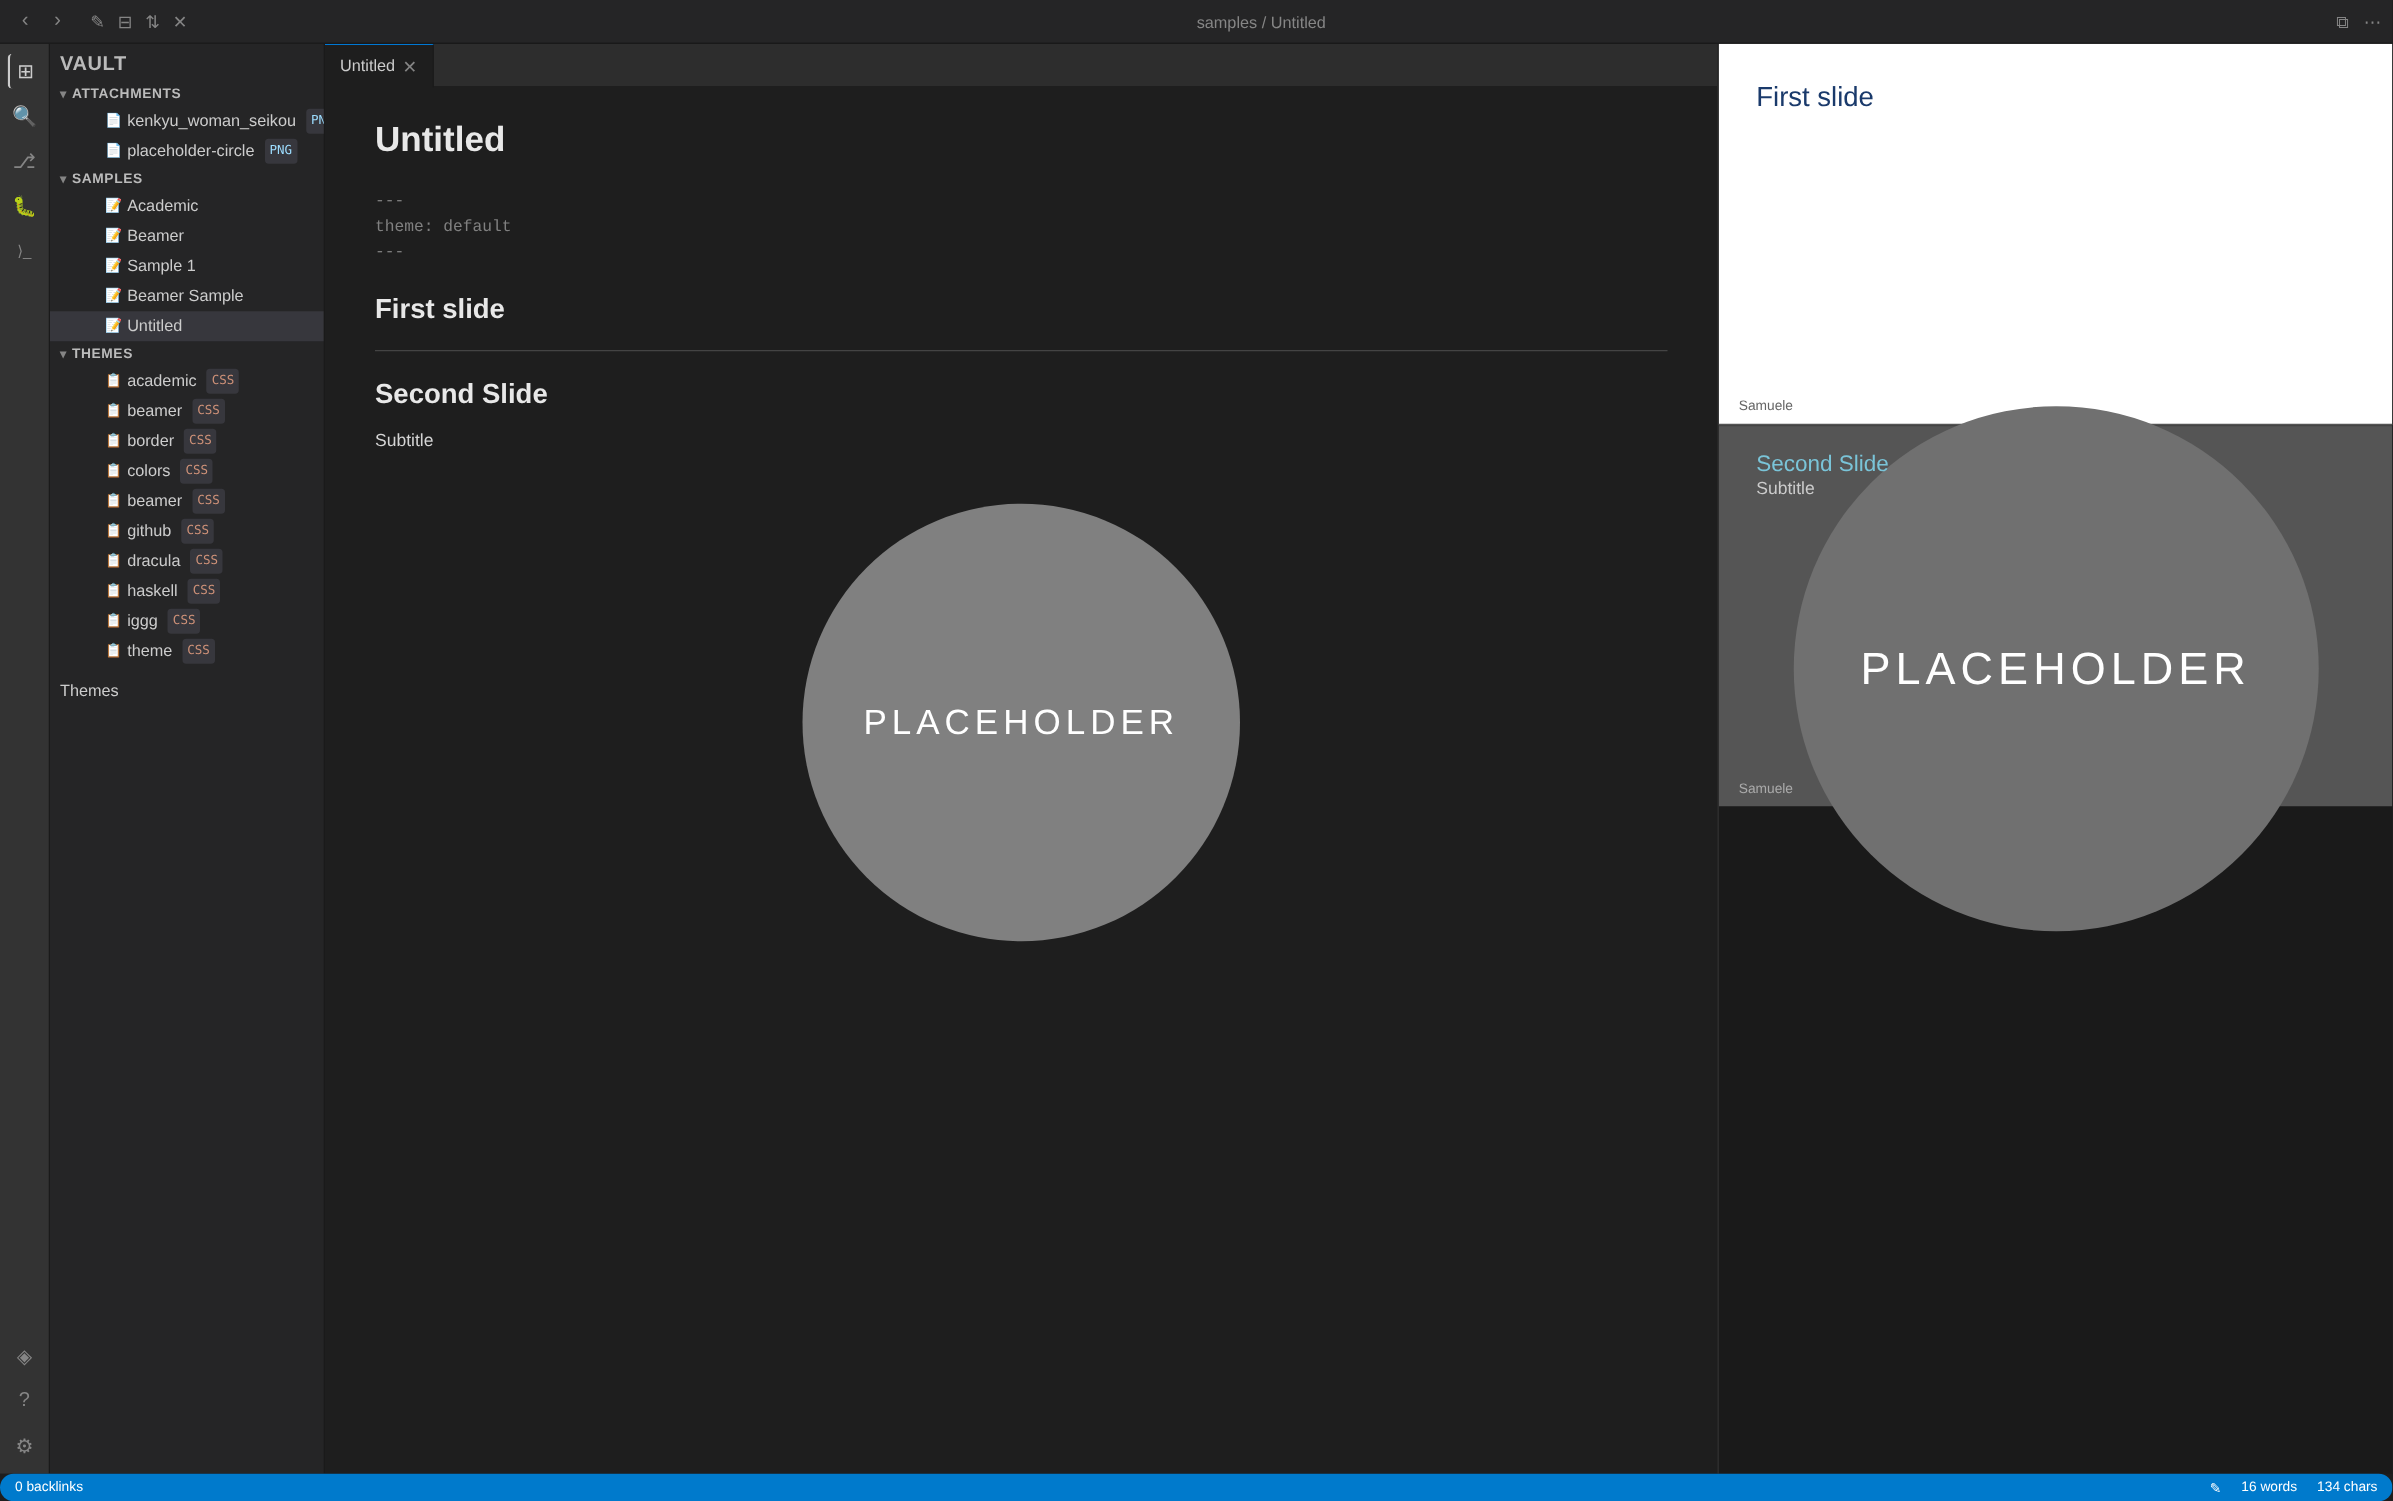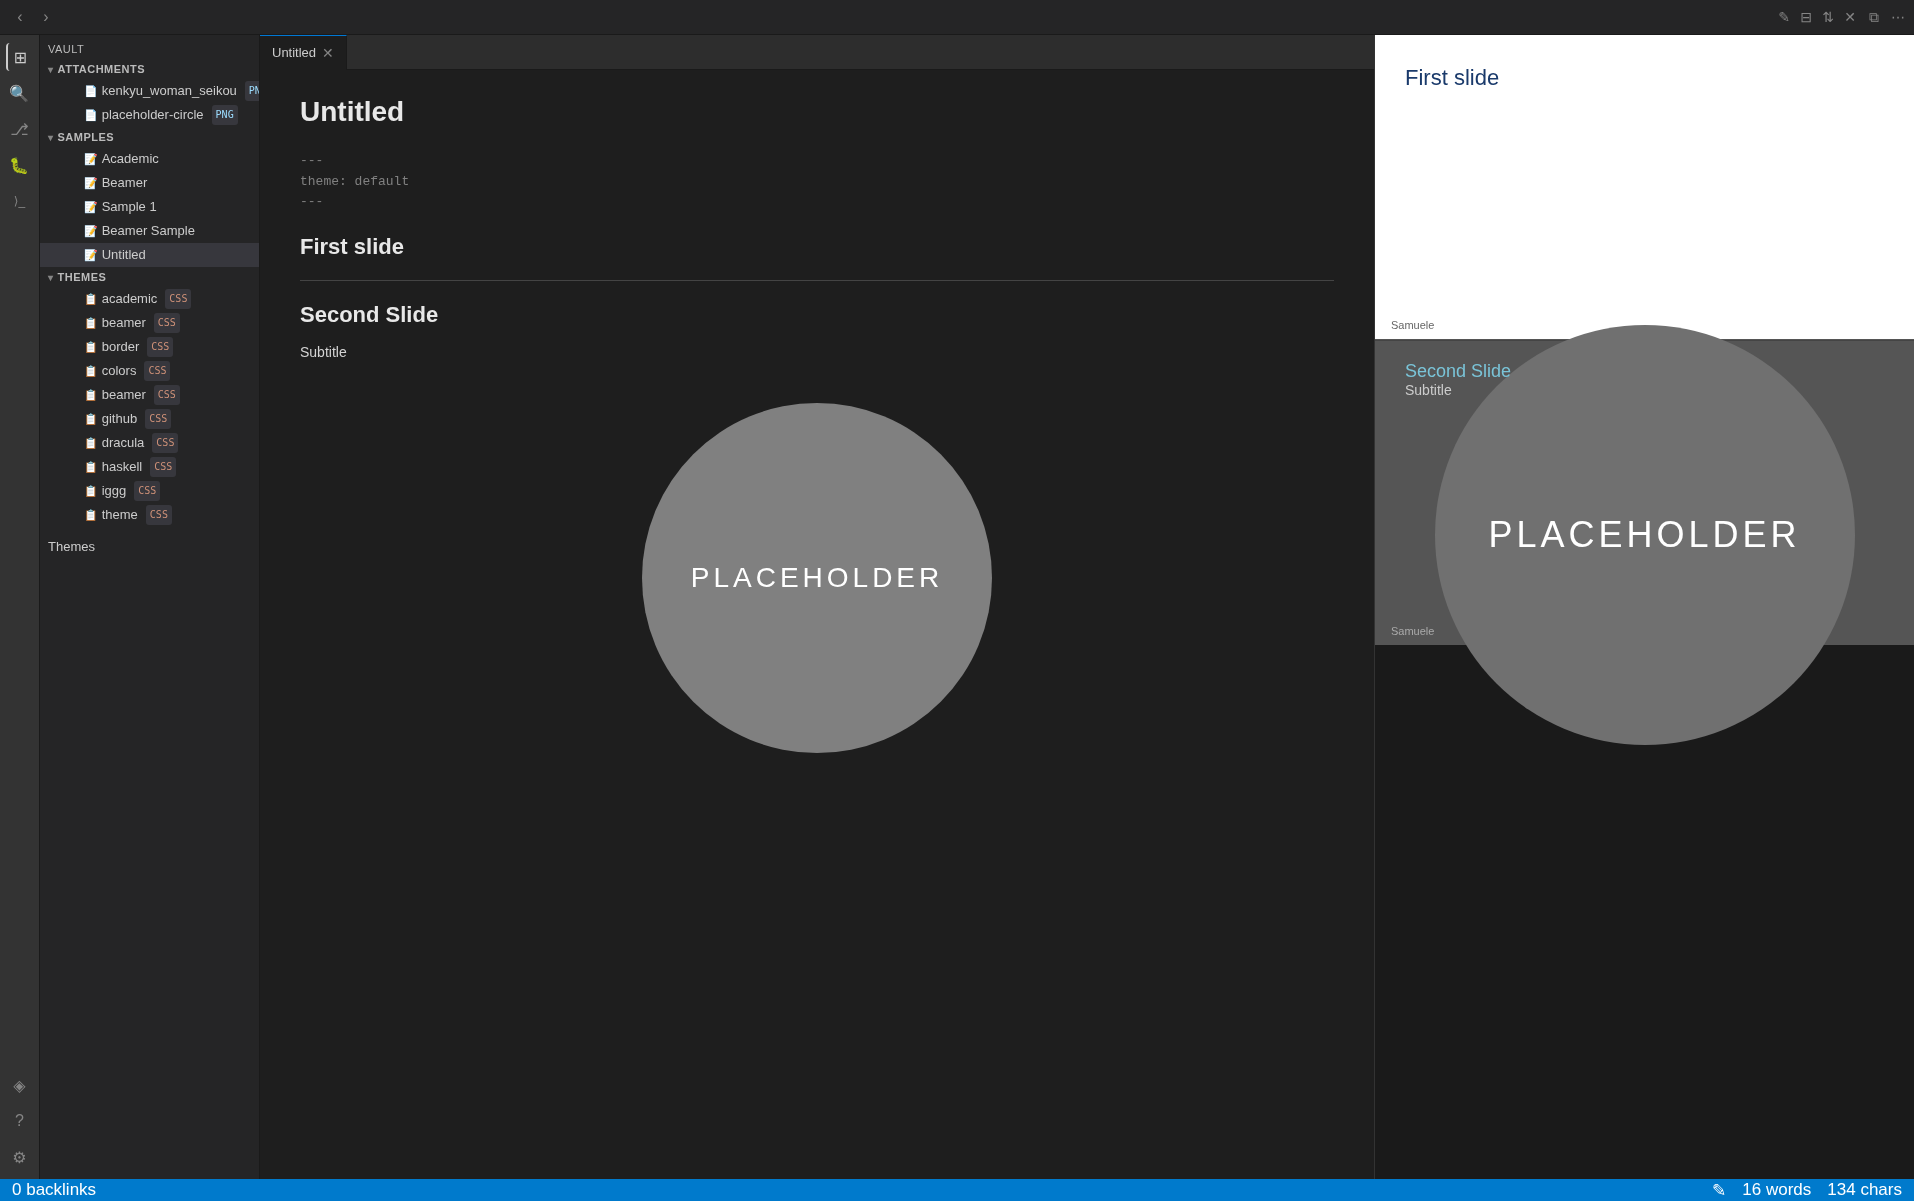--- a/index.html
+++ b/index.html
@@ -140,22 +140,22 @@
       background: #37373d;
       color: #858585;
       border-radius: 3px;
       padding: 0 4px;
       margin-left: 4px;
       font-family: monospace;
     }
     .badge.png { color: #9cdcfe; }
     .badge.css { color: #ce9178; }
     .vault-label {
-      font-size: 11px;
-      font-weight: 400;
+      font-size: 16px;
+      font-weight: 700;
       color: #bbbbbb;
       text-transform: uppercase;
       padding: 8px 8px 4px 8px;
       letter-spacing: 0.5px;
     }
 
     
     .editor-area {
       flex: 1;
       background: #1e1e1e;
@@ -363,23 +363,24 @@
       z-index: 1;
     }
 
     
     .status-bar {
       height: 22px;
       background: #007acc;
       display: flex;
       align-items: center;
       padding: 0 12px;
-      font-size: 17px;
+      font-size: 11px;
       color: white;
       gap: 12px;
+      border-radius: 11px;
     }
     .status-bar-right {
       margin-left: auto;
       display: flex;
       gap: 16px;
     }
 
     
     .sidebar-themes-header {
       padding: 8px 8px;
@@ -411,20 +412,25 @@
 <div class="top-bar">
   <div class="nav-arrows">
     <div class="nav-arrow">‹</div>
     <div class="nav-arrow">›</div>
   </div>
   <div class="top-bar-icons">
     <div class="top-bar-icon">✎</div>
     <div class="top-bar-icon">⊟</div>
     <div class="top-bar-icon">⇅</div>
     <div class="top-bar-icon">✕</div>
+  </div>
+  <div class="breadcrumb">
+    <span>samples</span>
+    <span> / </span>
+    <span>Untitled</span>
   </div>
   <div class="top-bar-right">
     <div class="top-bar-icon">⧉</div>
     <div class="top-bar-icon">⋯</div>
   </div>
 </div>
 
 <div class="main-layout">
 
   <div class="activity-bar">

